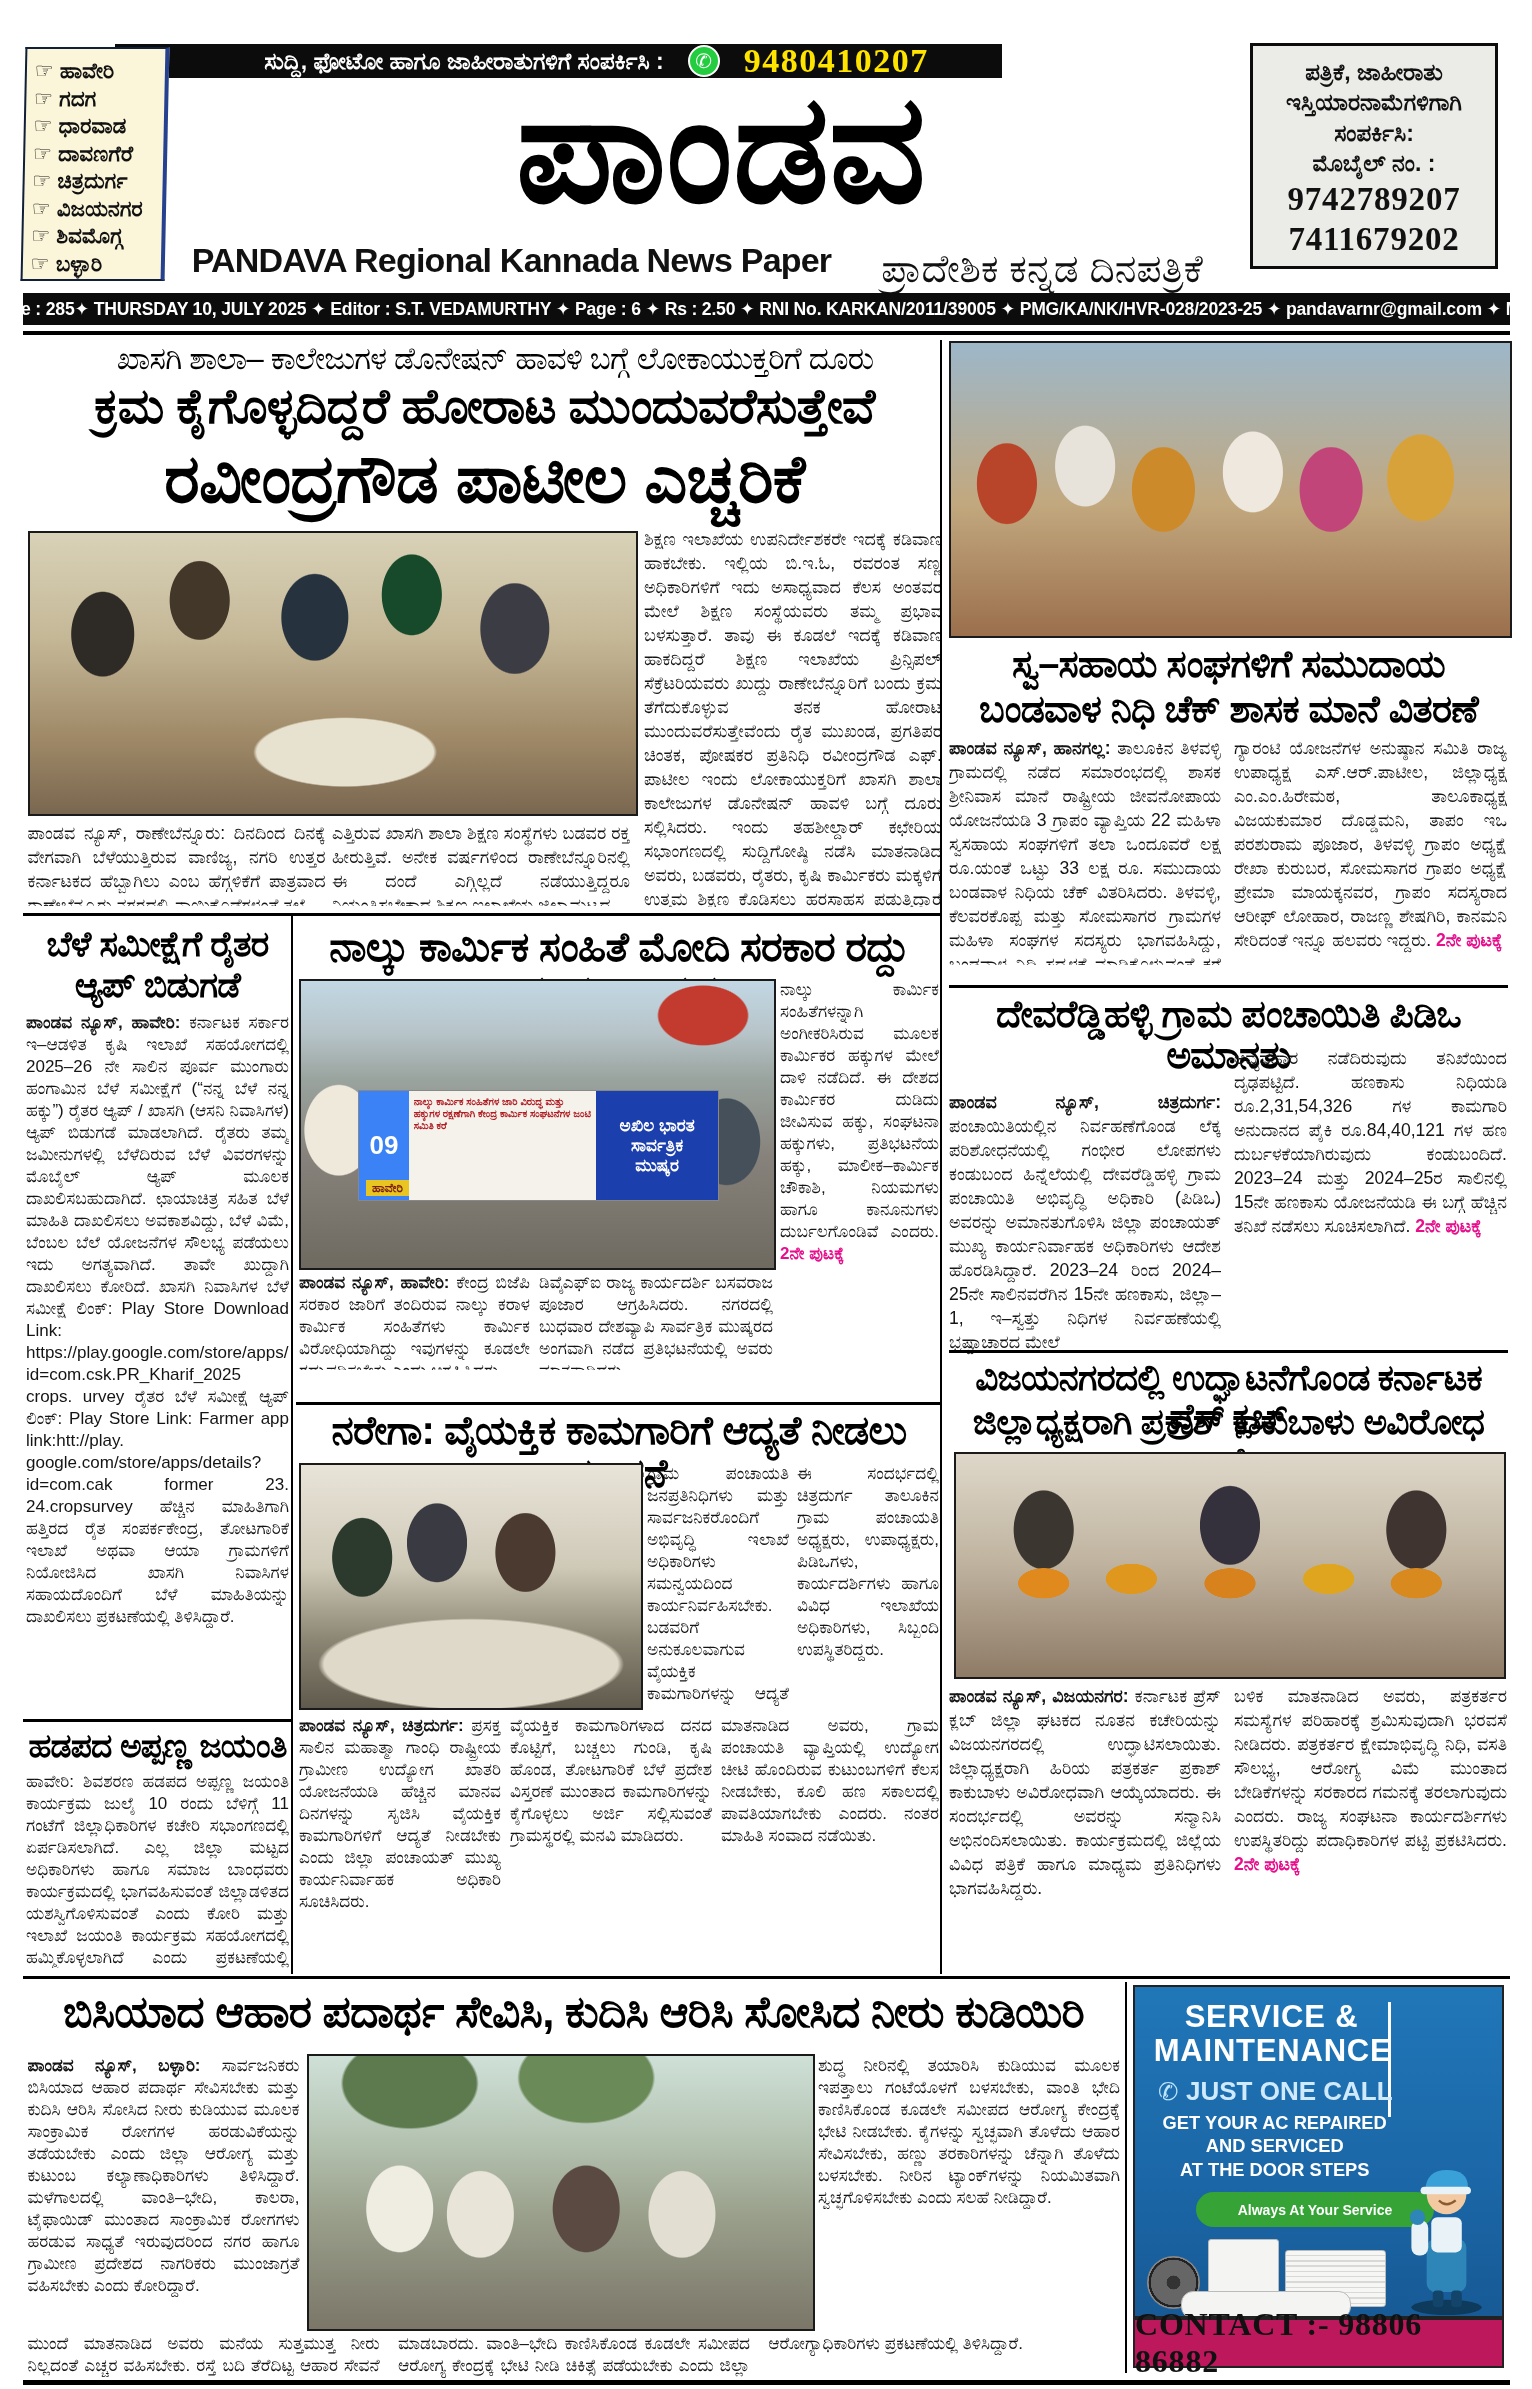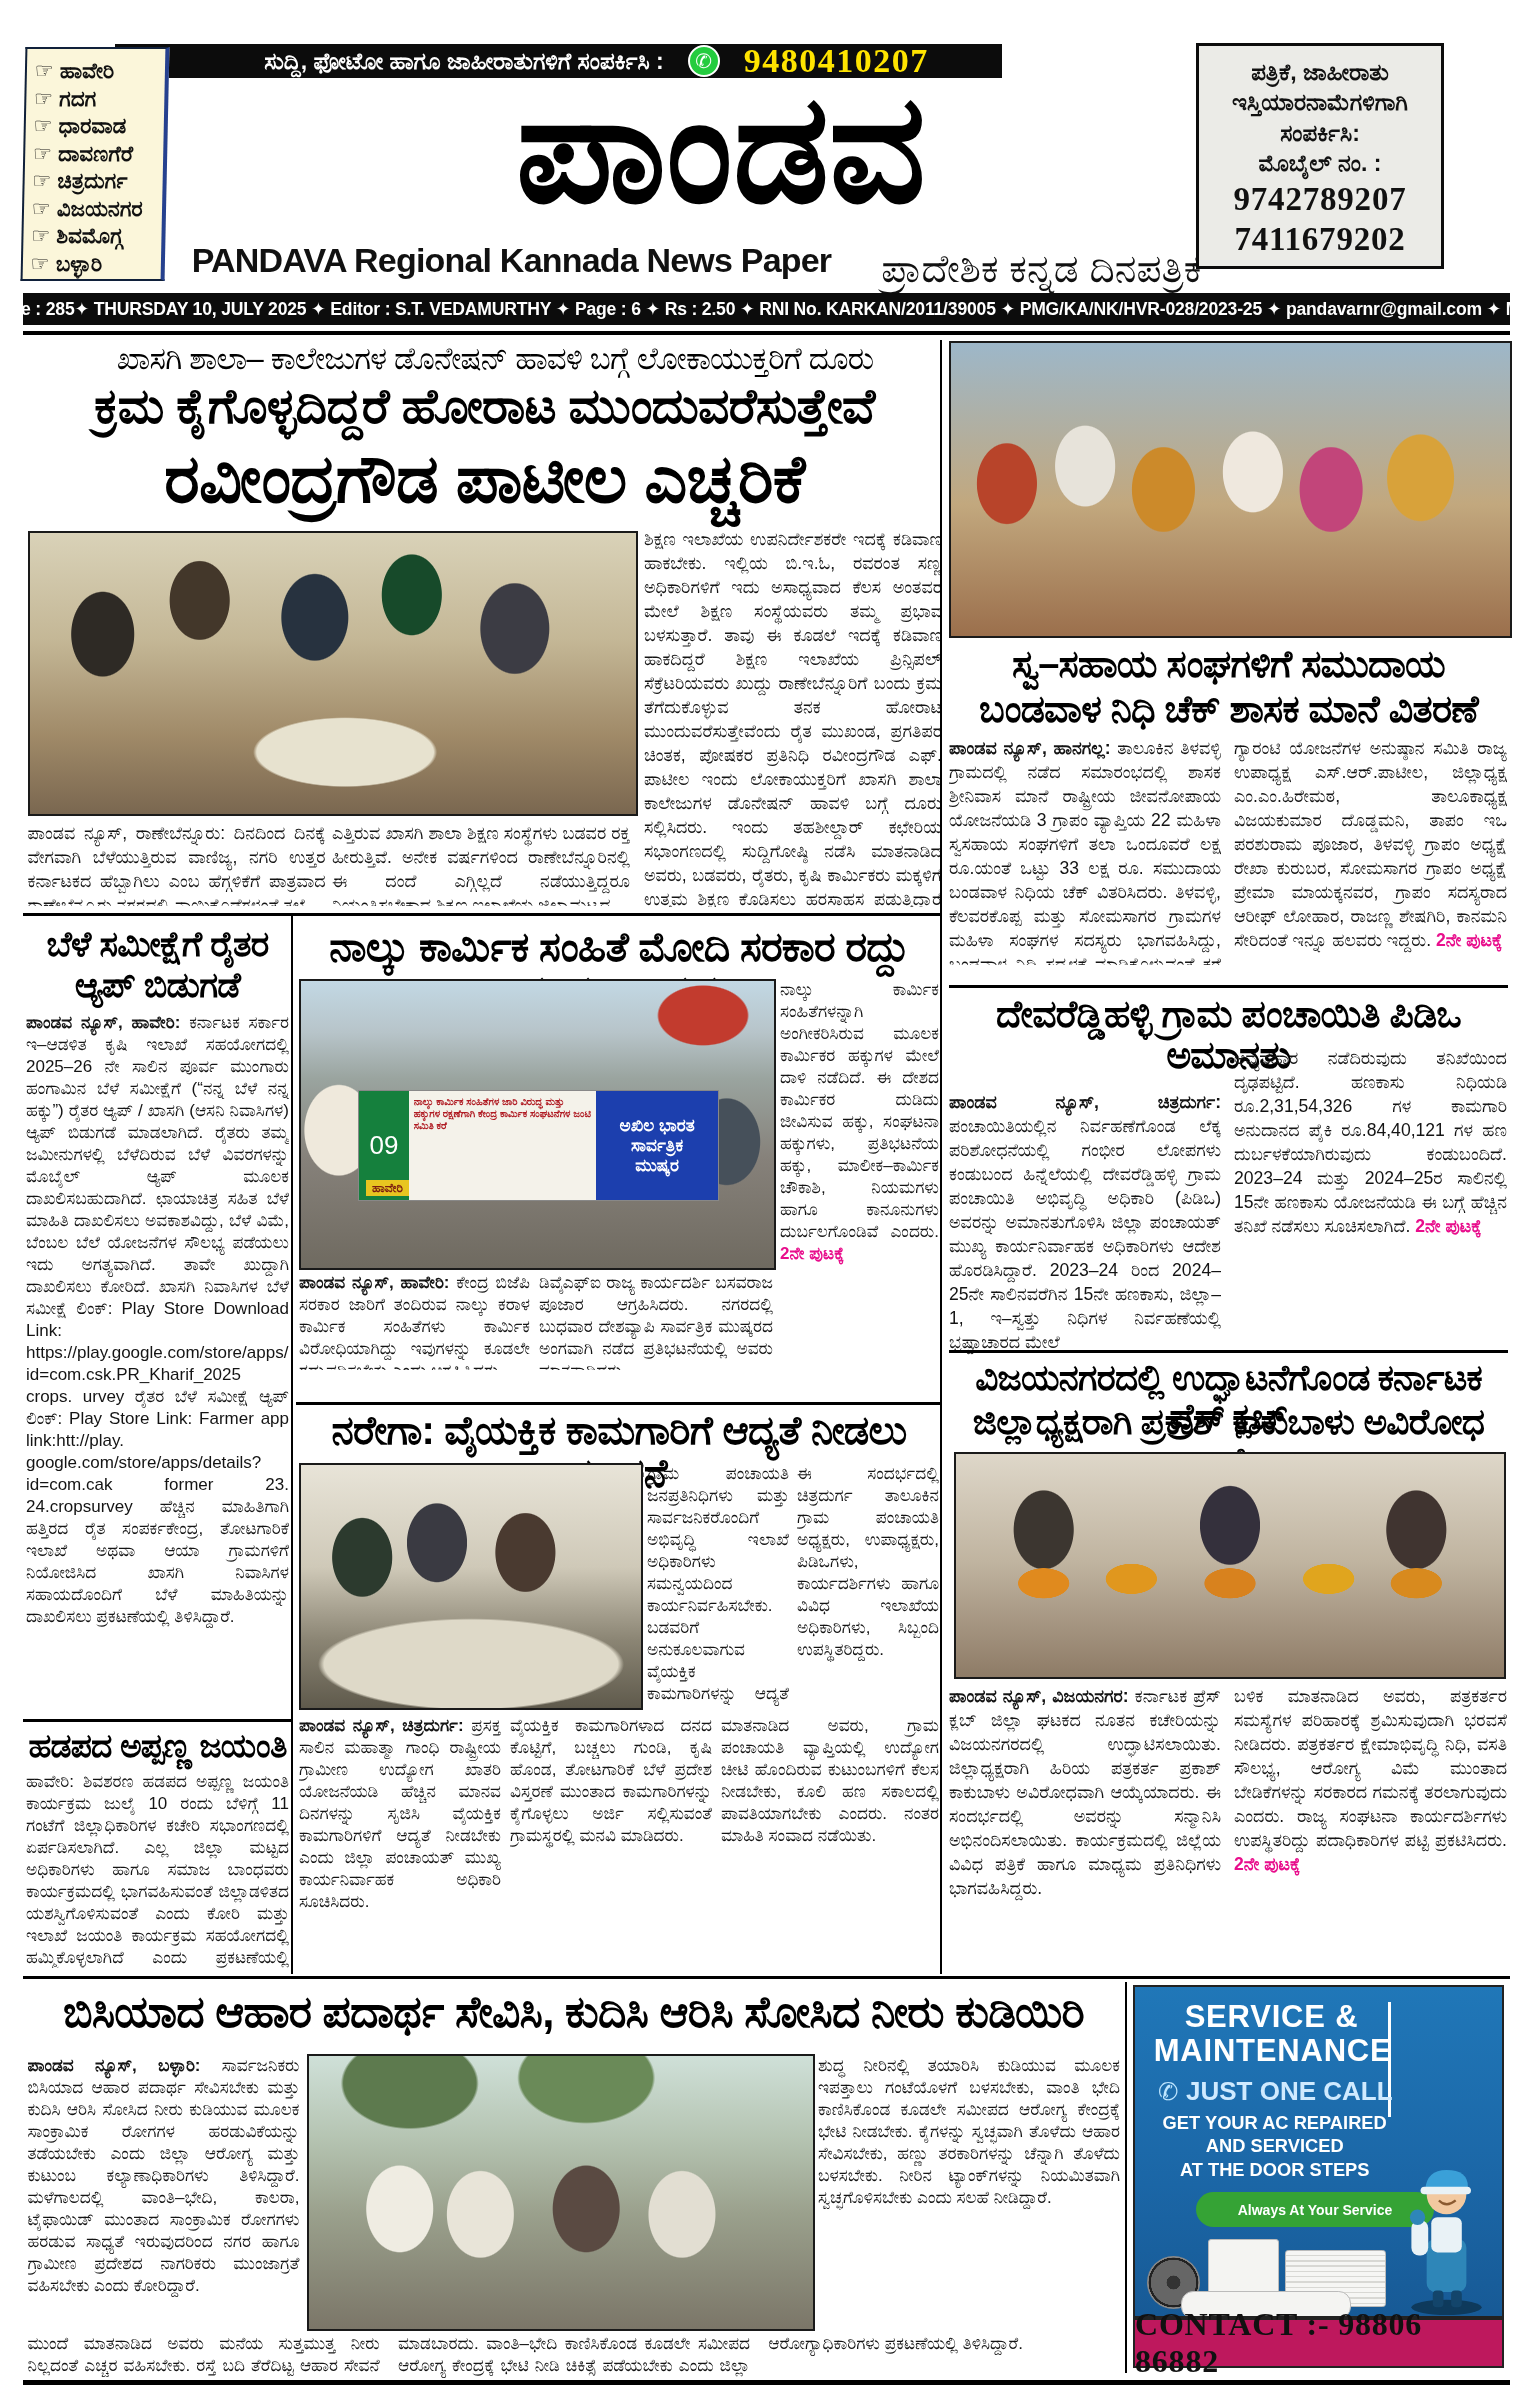--- a/index.html
+++ b/index.html
@@ -74,21 +74,21 @@
     radial-gradient(69px 46px at 20% 10%, #5d7a4e 96%, transparent),
     radial-gradient(69px 46px at 55% 8%, #6a8a58 96%, transparent),
     radial-gradient(34px 44px at 18% 56%, #efece2 97%, transparent),
     radial-gradient(34px 44px at 34% 58%, #e8e4d8 97%, transparent),
     radial-gradient(34px 44px at 55% 56%, #5a4a42 97%, transparent),
     radial-gradient(34px 44px at 74% 58%, #e2ded2 97%, transparent),
     linear-gradient(180deg,#cfe0d8 0%,#b5c4b2 30%,#9aa08c 58%,#7b7668 100%);}
   
   .banner{position:absolute;left:12%;top:38%;width:76%;height:38%;background:#f4f2ea;border:1.5px solid #888;
           display:flex;align-items:stretch;overflow:hidden;}
-  .banner .num{background:#15803d;color:#fff;font-weight:400;font-size:26px;display:flex;align-items:center;justify-content:center;width:14%;}
+  .banner .num{background:#3b82f6;color:#fff;font-weight:700;font-size:26px;display:flex;align-items:center;justify-content:center;width:14%;}
   .banner .mid{flex:1;color:#b01c24;font-weight:700;font-size:10px;line-height:12.2px;padding:4.6px;overflow:hidden;}
   .banner .blue{background:#1c3fae;color:#fff;width:34%;display:flex;flex-direction:column;align-items:center;justify-content:center;
                 font-weight:900;font-size:17px;line-height:20px;text-align:center;}
   .banner .place{position:absolute;left:2%;bottom:4%;background:#e8c520;color:#7a1a10;font-weight:900;font-size:12.2px;padding:0.8px 6.1px;}
   
   .adbox{position:absolute;background:linear-gradient(180deg,#2077b8 0%,#1b66a6 60%,#175a96 100%);border:2.3px solid #222;box-sizing:border-box;overflow:hidden;}
   .ad-title{color:#fff;font-weight:900;font-size:31px;letter-spacing:0.8px;line-height:35px;}
   .ad-call{color:#cfeaff;font-weight:900;font-size:26px;}
   .ad-line{color:#fff;font-weight:800;font-size:18.3px;line-height:24px;}
   .ad-pill{background:#35a335;color:#fff;font-weight:700;font-size:14px;border-radius:18.3px;
@@ -118,21 +118,21 @@
     <div class="ed"><span class="fin">☞</span><span>ಚಿತ್ರದುರ್ಗ</span></div>
     <div class="ed"><span class="fin">☞</span><span>ವಿಜಯನಗರ</span></div>
     <div class="ed"><span class="fin">☞</span><span>ಶಿವಮೊಗ್ಗ</span></div>
     <div class="ed"><span class="fin">☞</span><span>ಬಳ್ಳಾರಿ</span></div>
   </div>
 
   <div class="abs masthead center" style="left:221px;top:73px;width:1000px;font-size:151px;">ಪಾಂಡವ</div>
   <div class="abs center" style="left:183px;top:241px;width:657px;font-size:34px;font-weight:800;letter-spacing:-0.8px;">PANDAVA Regional Kannada News Paper</div>
   <div class="abs center" style="left:851px;top:247px;width:382px;font-size:39px;font-weight:400;">ಪ್ರಾದೇಶಿಕ ಕನ್ನಡ ದಿನಪತ್ರಿಕೆ</div>
 
-  <div class="abs contactbox" style="left:1196px;top:43px;width:248px;height:226px;">
+  <div class="abs contactbox" style="left:1250px;top:43px;width:248px;height:226px;">
     <div>ಪತ್ರಿಕೆ, ಜಾಹೀರಾತು</div>
     <div>ಇಸ್ತಿಯಾರನಾಮೆಗಳಿಗಾಗಿ</div>
     <div>ಸಂಪರ್ಕಿಸಿ:</div>
     <div>ಮೊಬೈಲ್ ನಂ. :</div>
     <div class="ph">9742789207</div>
     <div class="ph">7411679202</div>
   </div>
 
   <div class="abs dateline" style="left:23px;top:293px;width:1487px;height:32px;">•  Volume : XV  ✦  Issue : 285✦  THURSDAY 10, JULY 2025  ✦  Editor :  S.T. VEDAMURTHY  ✦  Page : 6  ✦  Rs : 2.50  ✦  RNI No. KARKAN/2011/39005  ✦  PMG/KA/NK/HVR-028/2023-25  ✦  pandavarnr@gmail.com  ✦  Mob No.: 9742789207</div>
   <div class="rule" style="left:23px;top:331px;width:1487px;height:3.8px;"></div>

